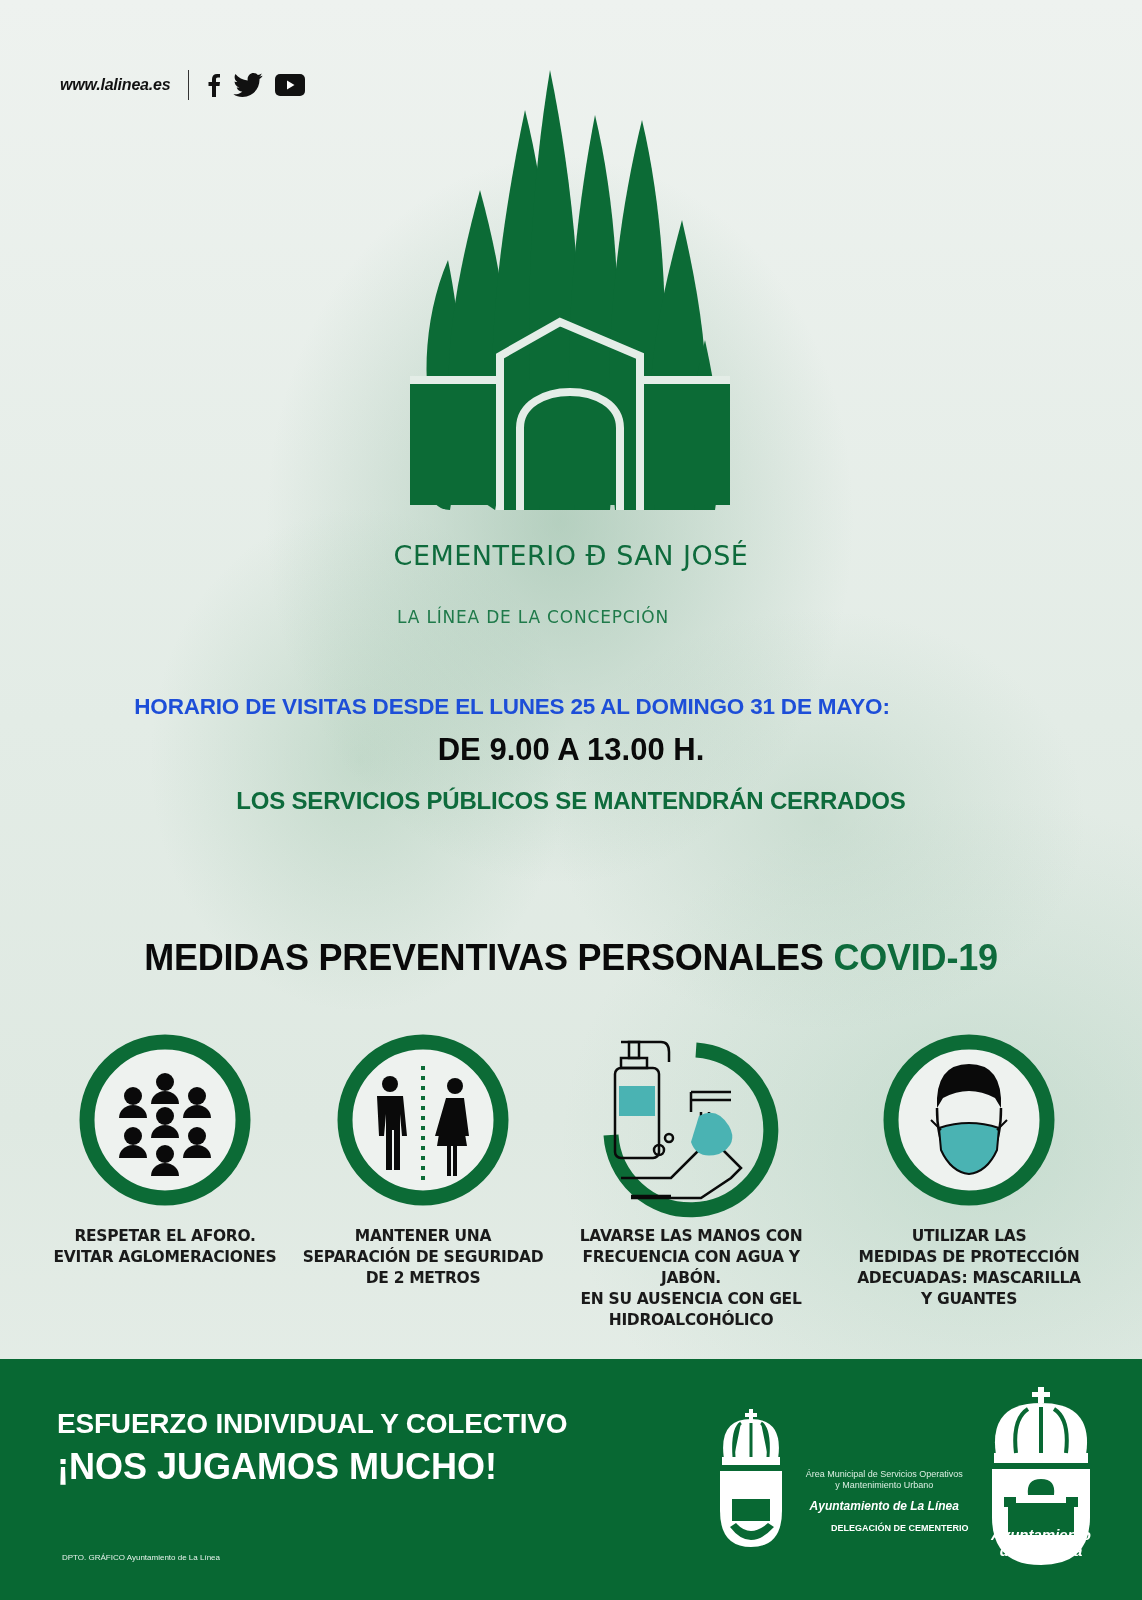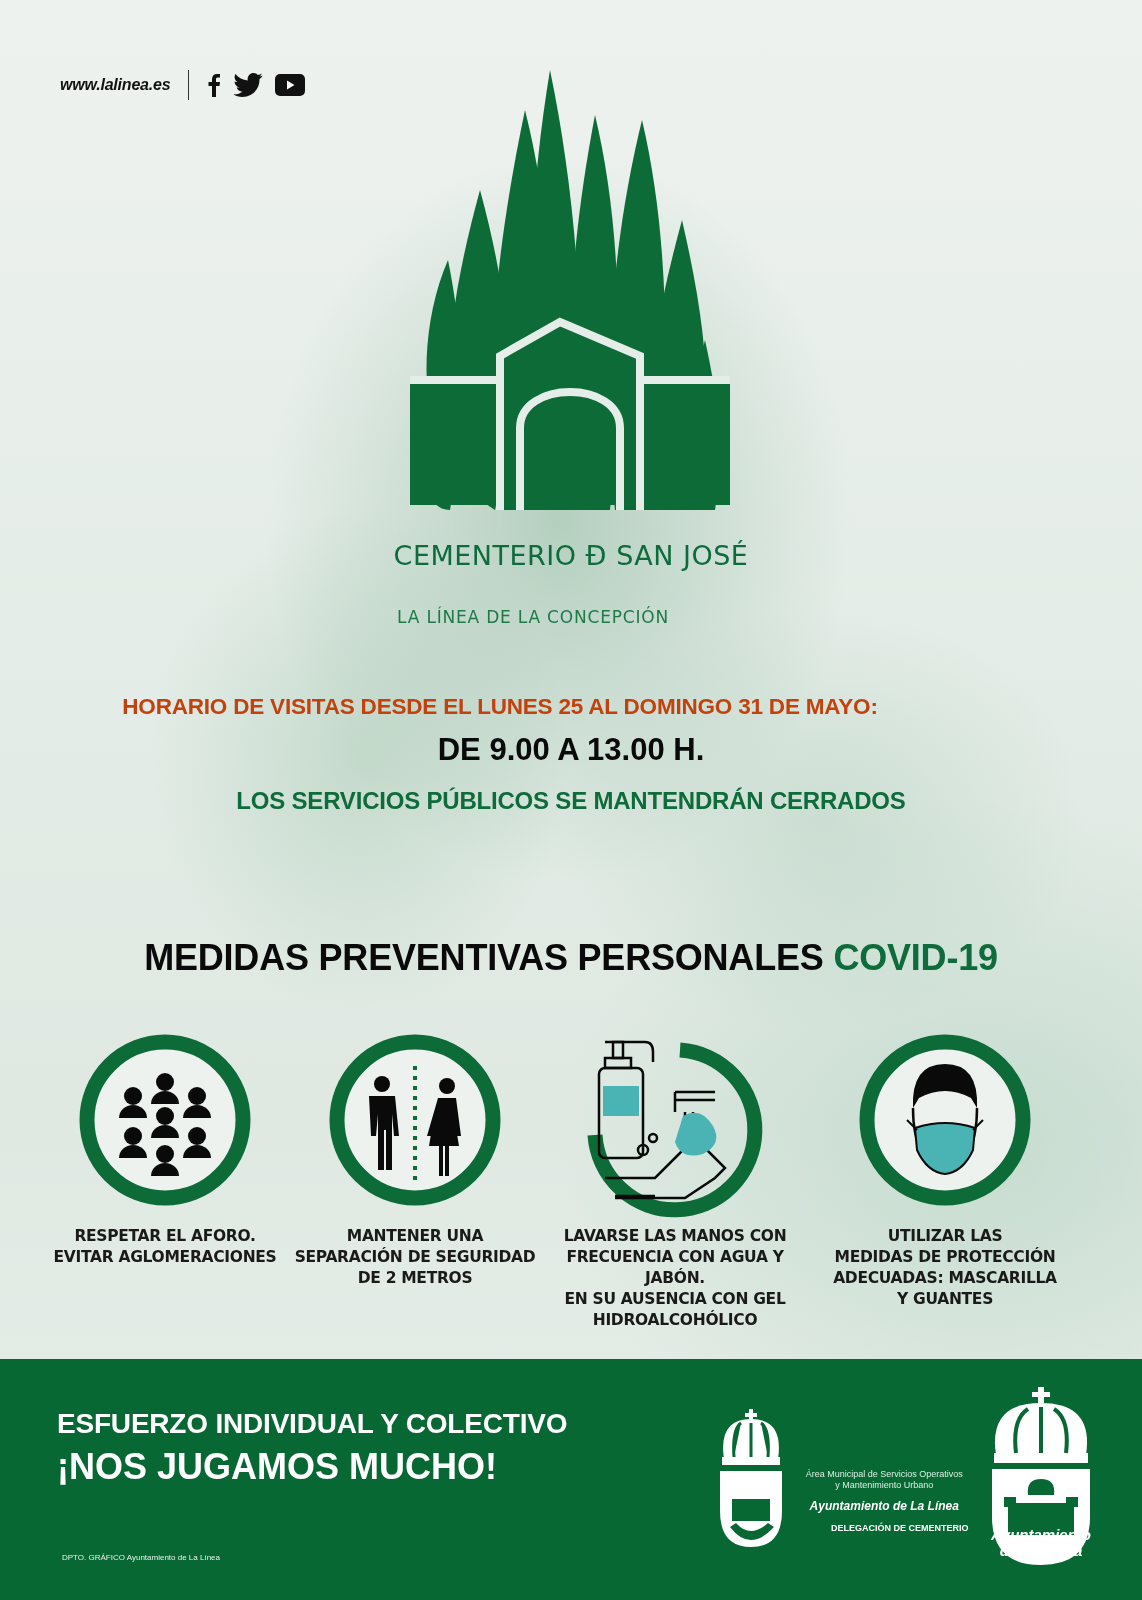--- a/index.html
+++ b/index.html
@@ -32,41 +32,41 @@
       font-size: 27px; color: #0e6b3c; letter-spacing: 0.5px;
       font-family: "DejaVu Sans", sans-serif; font-weight: normal;
     }
     .brand-sub {
       position: absolute; left: 0; width: 1066px; top: 607px; text-align: center;
       font-size: 17px; color: #1f7a4a; letter-spacing: 0.8px;
       font-family: "DejaVu Sans", sans-serif;
     }
 
     .schedule-head {
-      position: absolute; left: 0; width: 1000px; top: 694px; text-align: center;
-      font-weight: bold; font-size: 22.5px; color: #c2410c; letter-spacing: -0.2px;
+      position: absolute; left: 12px; width: 1000px; top: 694px; text-align: center;
+      font-weight: bold; font-size: 22.5px; color: #1d4ed8; letter-spacing: -0.2px;
     }
     .schedule-time {
       position: absolute; left: 0; width: 1142px; top: 732px; text-align: center;
       font-weight: bold; font-size: 31px; color: #0a0a0a;
     }
     .schedule-note {
       position: absolute; left: 0; width: 1142px; top: 787px; text-align: center;
       font-weight: bold; font-size: 24px; color: #0e6b3c; letter-spacing: -0.2px;
     }
 
     .measures-title {
       position: absolute; left: 0; width: 1142px; top: 937px; text-align: center;
       font-weight: bold; font-size: 36px; color: #0a0a0a; letter-spacing: -0.2px;
     }
     .measures-title .accent { color: #0e6b3c; }
 
     .measures {
       position: absolute; left: 40px; top: 1030px; width: 1062px;
-      display: grid; grid-template-columns: 250px 250px 270px 270px; column-gap: 0;
+      display: grid; grid-template-columns: 250px 250px 270px 270px; column-gap: 8px;
     }
     .measure { display: flex; flex-direction: column; align-items: center; }
     .measure .icon-wrap { width: 200px; height: 190px; position: relative; display: flex; justify-content: center; align-items: flex-start; }
     .measure .label {
       margin-top: 6px; text-align: center; font-weight: bold; font-size: 15.5px; line-height: 21px;
       color: #1a1a1a; font-family: "DejaVu Sans", sans-serif; letter-spacing: -0.3px;
     }
     .measure .label span { display: block; }
 
     .footer {

